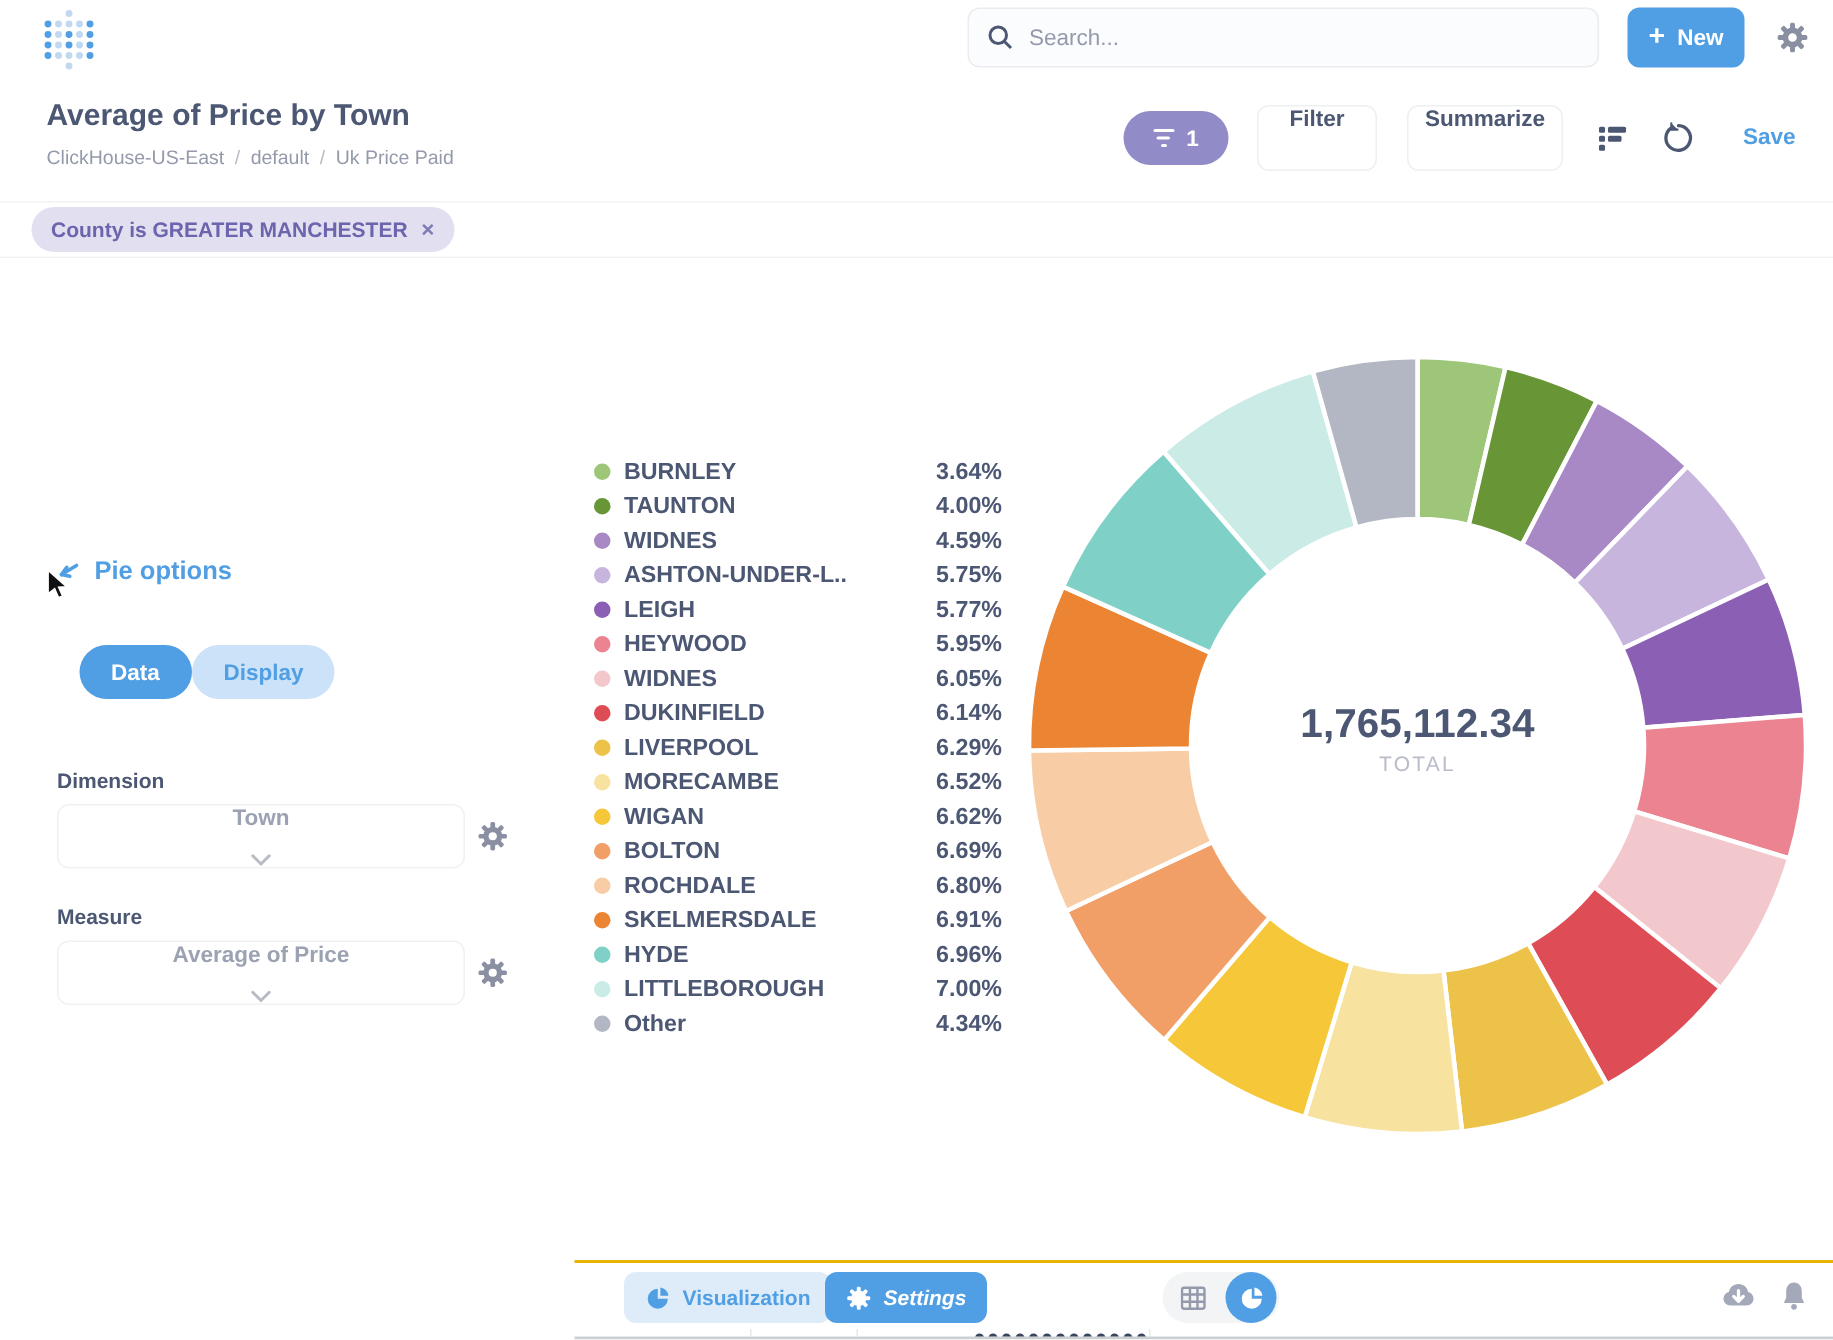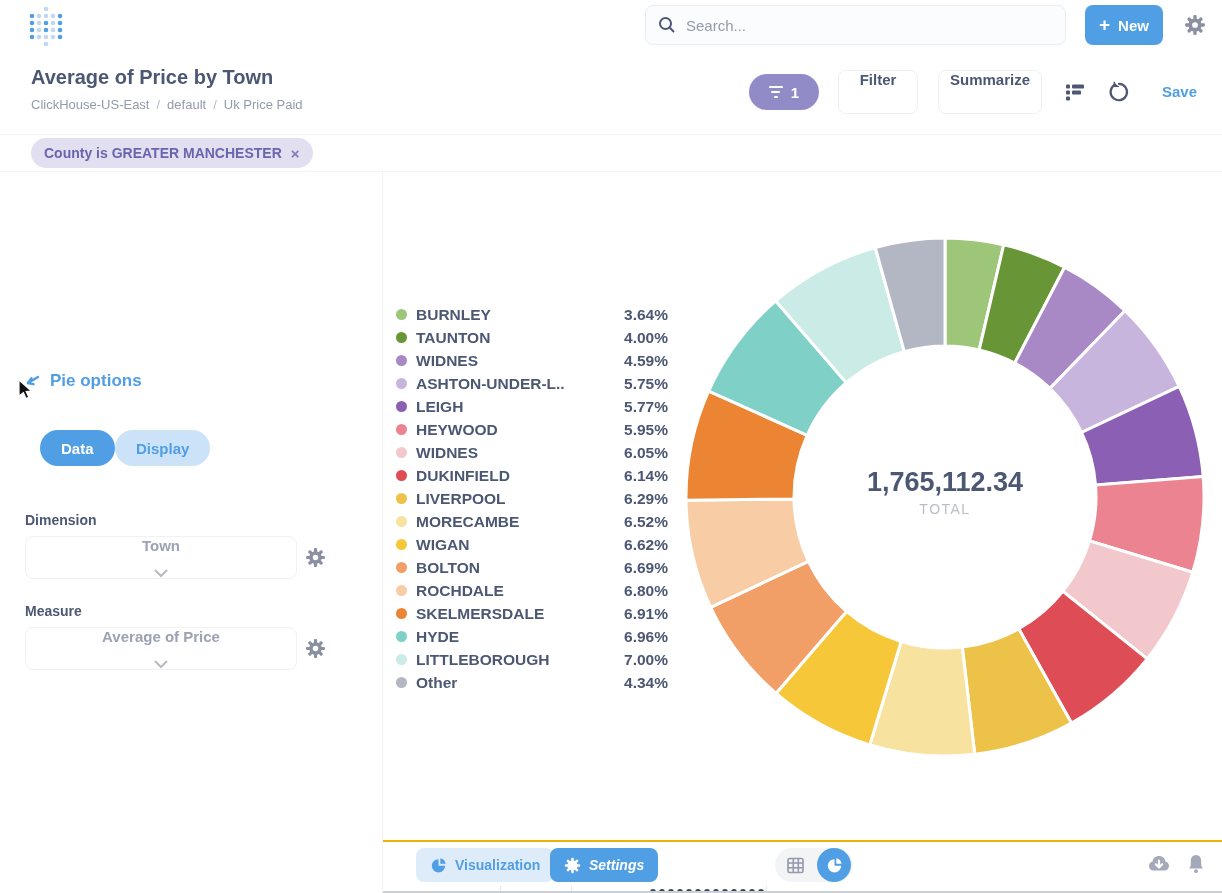--- a/index.html
+++ b/index.html
@@ -35,27 +35,27 @@
   #btn-summarize { left:938px; width:104px; }
   .hicon { position:absolute; top:81px; color:#4C5773; cursor:pointer; }
   #icon-notebook { left:1064px; }
   #icon-refresh { left:1108px; }
   .save-link { position:absolute; left:1162px; top:83px; font-size:15px; font-weight:bold;
     color:#509EE3; cursor:pointer; }
 
   
   .filter-row { position:absolute; left:0; top:134px; width:1222px; height:38px;
     border-top:1px solid #F1F2F4; border-bottom:1px solid #F1F2F4; background:#fff;
-    display:flex; align-items:center; padding-left:31px; }
+    display:flex; align-items:center; padding-left:21px; }
   .chip { height:30px; border-radius:15px; background:#E2DFF1; display:flex; align-items:center;
     padding:0 13px; gap:9px; font-size:14px; font-weight:bold; color:#6A65AC; cursor:pointer; }
   .chip .x { font-size:15px; color:#7F7AB5; font-weight:bold; }
 
   
-  .sidebar { position:absolute; left:0; top:172px; width:383px; height:721px;
+  .sidebar { position:absolute; left:13px; top:172px; width:383px; height:721px;
     background:#fff; border-right:1px solid #F1F2F4; }
   .side-head { position:absolute; left:22px; top:199px; display:flex; align-items:center; gap:8px; }
   .side-title { font-size:17px; font-weight:bold; color:#509EE3; }
   .cursor-svg { position:absolute; left:17px; top:207px; pointer-events:none; }
   .tab { position:absolute; top:258px; height:36px; border-radius:18px; display:flex;
     align-items:center; padding:0 21px; font-size:15px; font-weight:bold; cursor:pointer; }
   #tab-data { left:40px; background:#509EE3; color:#fff; }
   #tab-display { left:115px; background:#CBE2F8; color:#509EE3; }
   .fld-label { position:absolute; left:25px; font-size:14px; font-weight:bold; color:#4C5773; }
   .select { position:absolute; left:25px; width:272px; height:43px; border:1px solid #F0F1F3;

